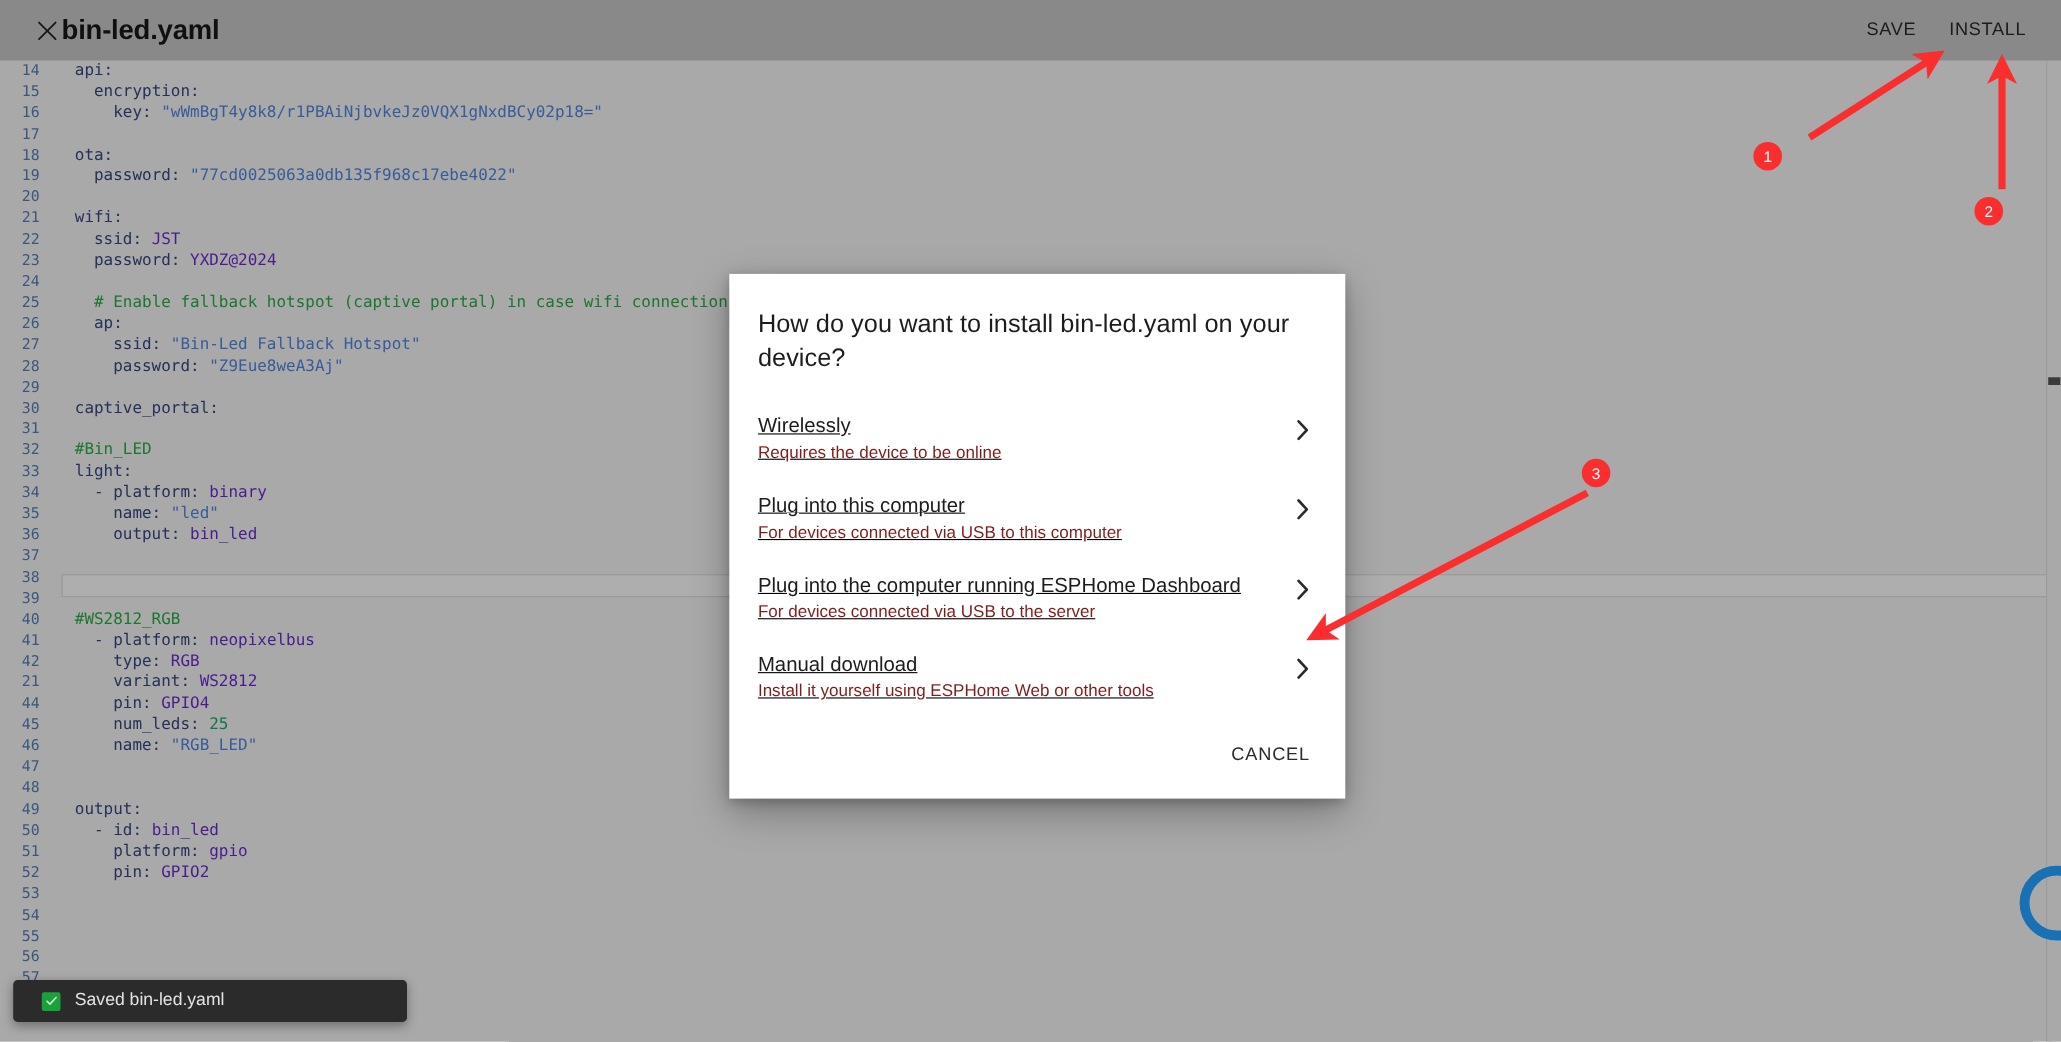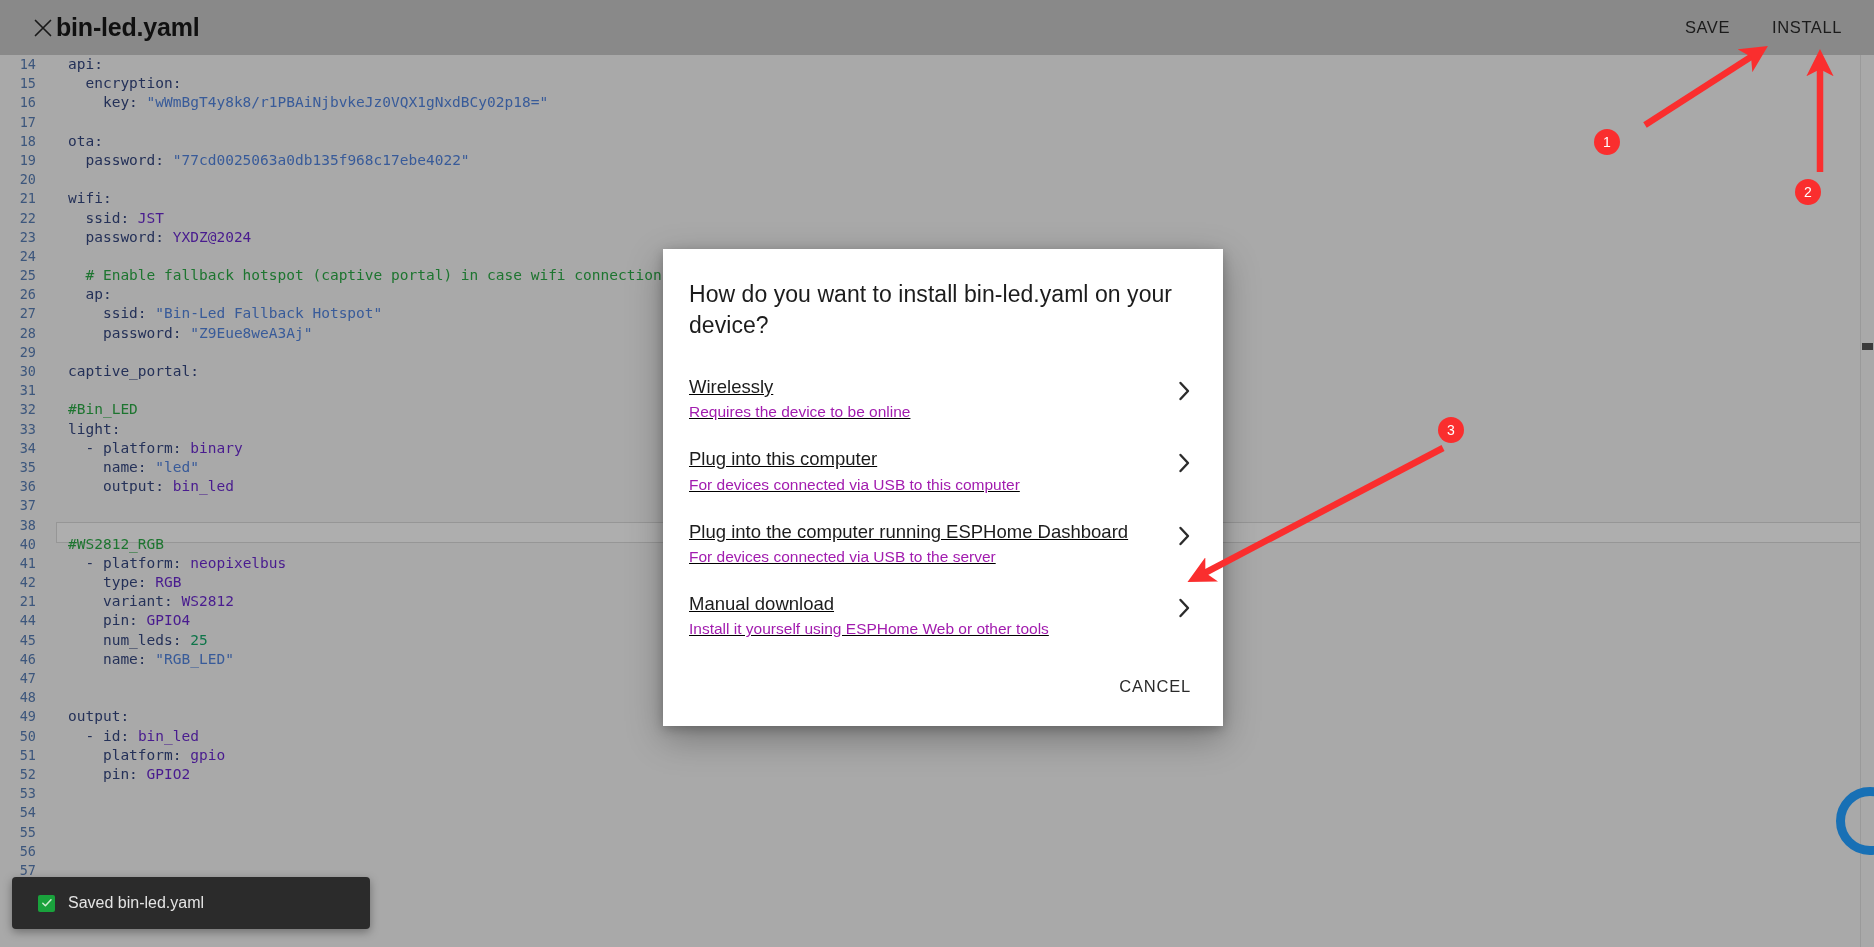--- a/index.html
+++ b/index.html
@@ -35,21 +35,21 @@
   #close-btn svg { display:block; }
   #file-title {
     font-size: 25px;
     font-weight: bold;
     color: #111111;
     letter-spacing: -0.2px;
   }
   #topbar-actions {
     margin-left: auto;
     display: flex; align-items: center;
-    gap: 38px;
+    gap: 26px;
     padding-right: 30px;
   }
   .topbar-action {
     font-size: 16.5px;
     color: #1d1d1d;
     letter-spacing: 0.6px;
     cursor: pointer;
     background: none; border: none;
     font-family: "Liberation Sans", sans-serif;
     padding: 6px 2px;
@@ -154,21 +154,21 @@
   }
   .dialog-option-text { flex: 1; }
   .opt-title {
     font-size: 18.5px;
     color: #1c1c1c;
     line-height: 1.25;
     margin-bottom: 4px;
   }
   .opt-sub {
     font-size: 15.5px;
-    color: #a21caf;
+    color: #7f1d1d;
     line-height: 1.3;
   }
   .opt-chevron {
     width: 26px;
     display: flex;
     justify-content: center;
     align-items: flex-start;
     padding-top: 6px;
     color: #2b2b2b;
   }
@@ -184,21 +184,21 @@
     background: none; border: none;
     cursor: pointer;
     padding: 8px 6px;
     font-family: "Liberation Sans", sans-serif;
   }
 
   
   #toast {
     position: absolute;
     left: 12px; bottom: 18px;
-    width: 358px; height: 52px;
+    width: 358px; height: 38px;
     background: #2b2b2b;
     border-radius: 4px;
     box-shadow: 0 3px 10px rgba(0,0,0,0.35);
     display: flex; align-items: center;
     padding-left: 26px;
     z-index: 14;
   }
   #toast-icon {
     width: 17px; height: 17px;
     background: #19a23c;
@@ -267,20 +267,21 @@
         <div class="code-row"><div class="ln">29</div><div class="code"></div></div>
         <div class="code-row"><div class="ln">30</div><div class="code"><span class="tok-key">captive_portal:</span></div></div>
         <div class="code-row"><div class="ln">31</div><div class="code"></div></div>
         <div class="code-row"><div class="ln">32</div><div class="code"><span class="tok-cmt">#Bin_LED</span></div></div>
         <div class="code-row"><div class="ln">33</div><div class="code"><span class="tok-key">light:</span></div></div>
         <div class="code-row"><div class="ln">34</div><div class="code">  <span class="tok-dash">-</span> <span class="tok-key">platform:</span> <span class="tok-val">binary</span></div></div>
         <div class="code-row"><div class="ln">35</div><div class="code">    <span class="tok-key">name:</span> <span class="tok-str">"led"</span></div></div>
         <div class="code-row"><div class="ln">36</div><div class="code">    <span class="tok-key">output:</span> <span class="tok-val">bin_led</span></div></div>
         <div class="code-row"><div class="ln">37</div><div class="code"></div></div>
         <div class="code-row active"><div class="ln">38</div><div class="code"></div></div>
+        <div class="code-row"><div class="ln">39</div><div class="code"></div></div>
         <div class="code-row"><div class="ln">40</div><div class="code"><span class="tok-cmt">#WS2812_RGB</span></div></div>
         <div class="code-row"><div class="ln">41</div><div class="code">  <span class="tok-dash">-</span> <span class="tok-key">platform:</span> <span class="tok-val">neopixelbus</span></div></div>
         <div class="code-row"><div class="ln">42</div><div class="code">    <span class="tok-key">type:</span> <span class="tok-val">RGB</span></div></div>
         <div class="code-row"><div class="ln">21</div><div class="code">    <span class="tok-key">variant:</span> <span class="tok-val">WS2812</span></div></div>
         <div class="code-row"><div class="ln">44</div><div class="code">    <span class="tok-key">pin:</span> <span class="tok-val">GPIO4</span></div></div>
         <div class="code-row"><div class="ln">45</div><div class="code">    <span class="tok-key">num_leds:</span> <span class="tok-num">25</span></div></div>
         <div class="code-row"><div class="ln">46</div><div class="code">    <span class="tok-key">name:</span> <span class="tok-str">"RGB_LED"</span></div></div>
         <div class="code-row"><div class="ln">47</div><div class="code"></div></div>
         <div class="code-row"><div class="ln">48</div><div class="code"></div></div>
         <div class="code-row"><div class="ln">49</div><div class="code"><span class="tok-key">output:</span></div></div>

